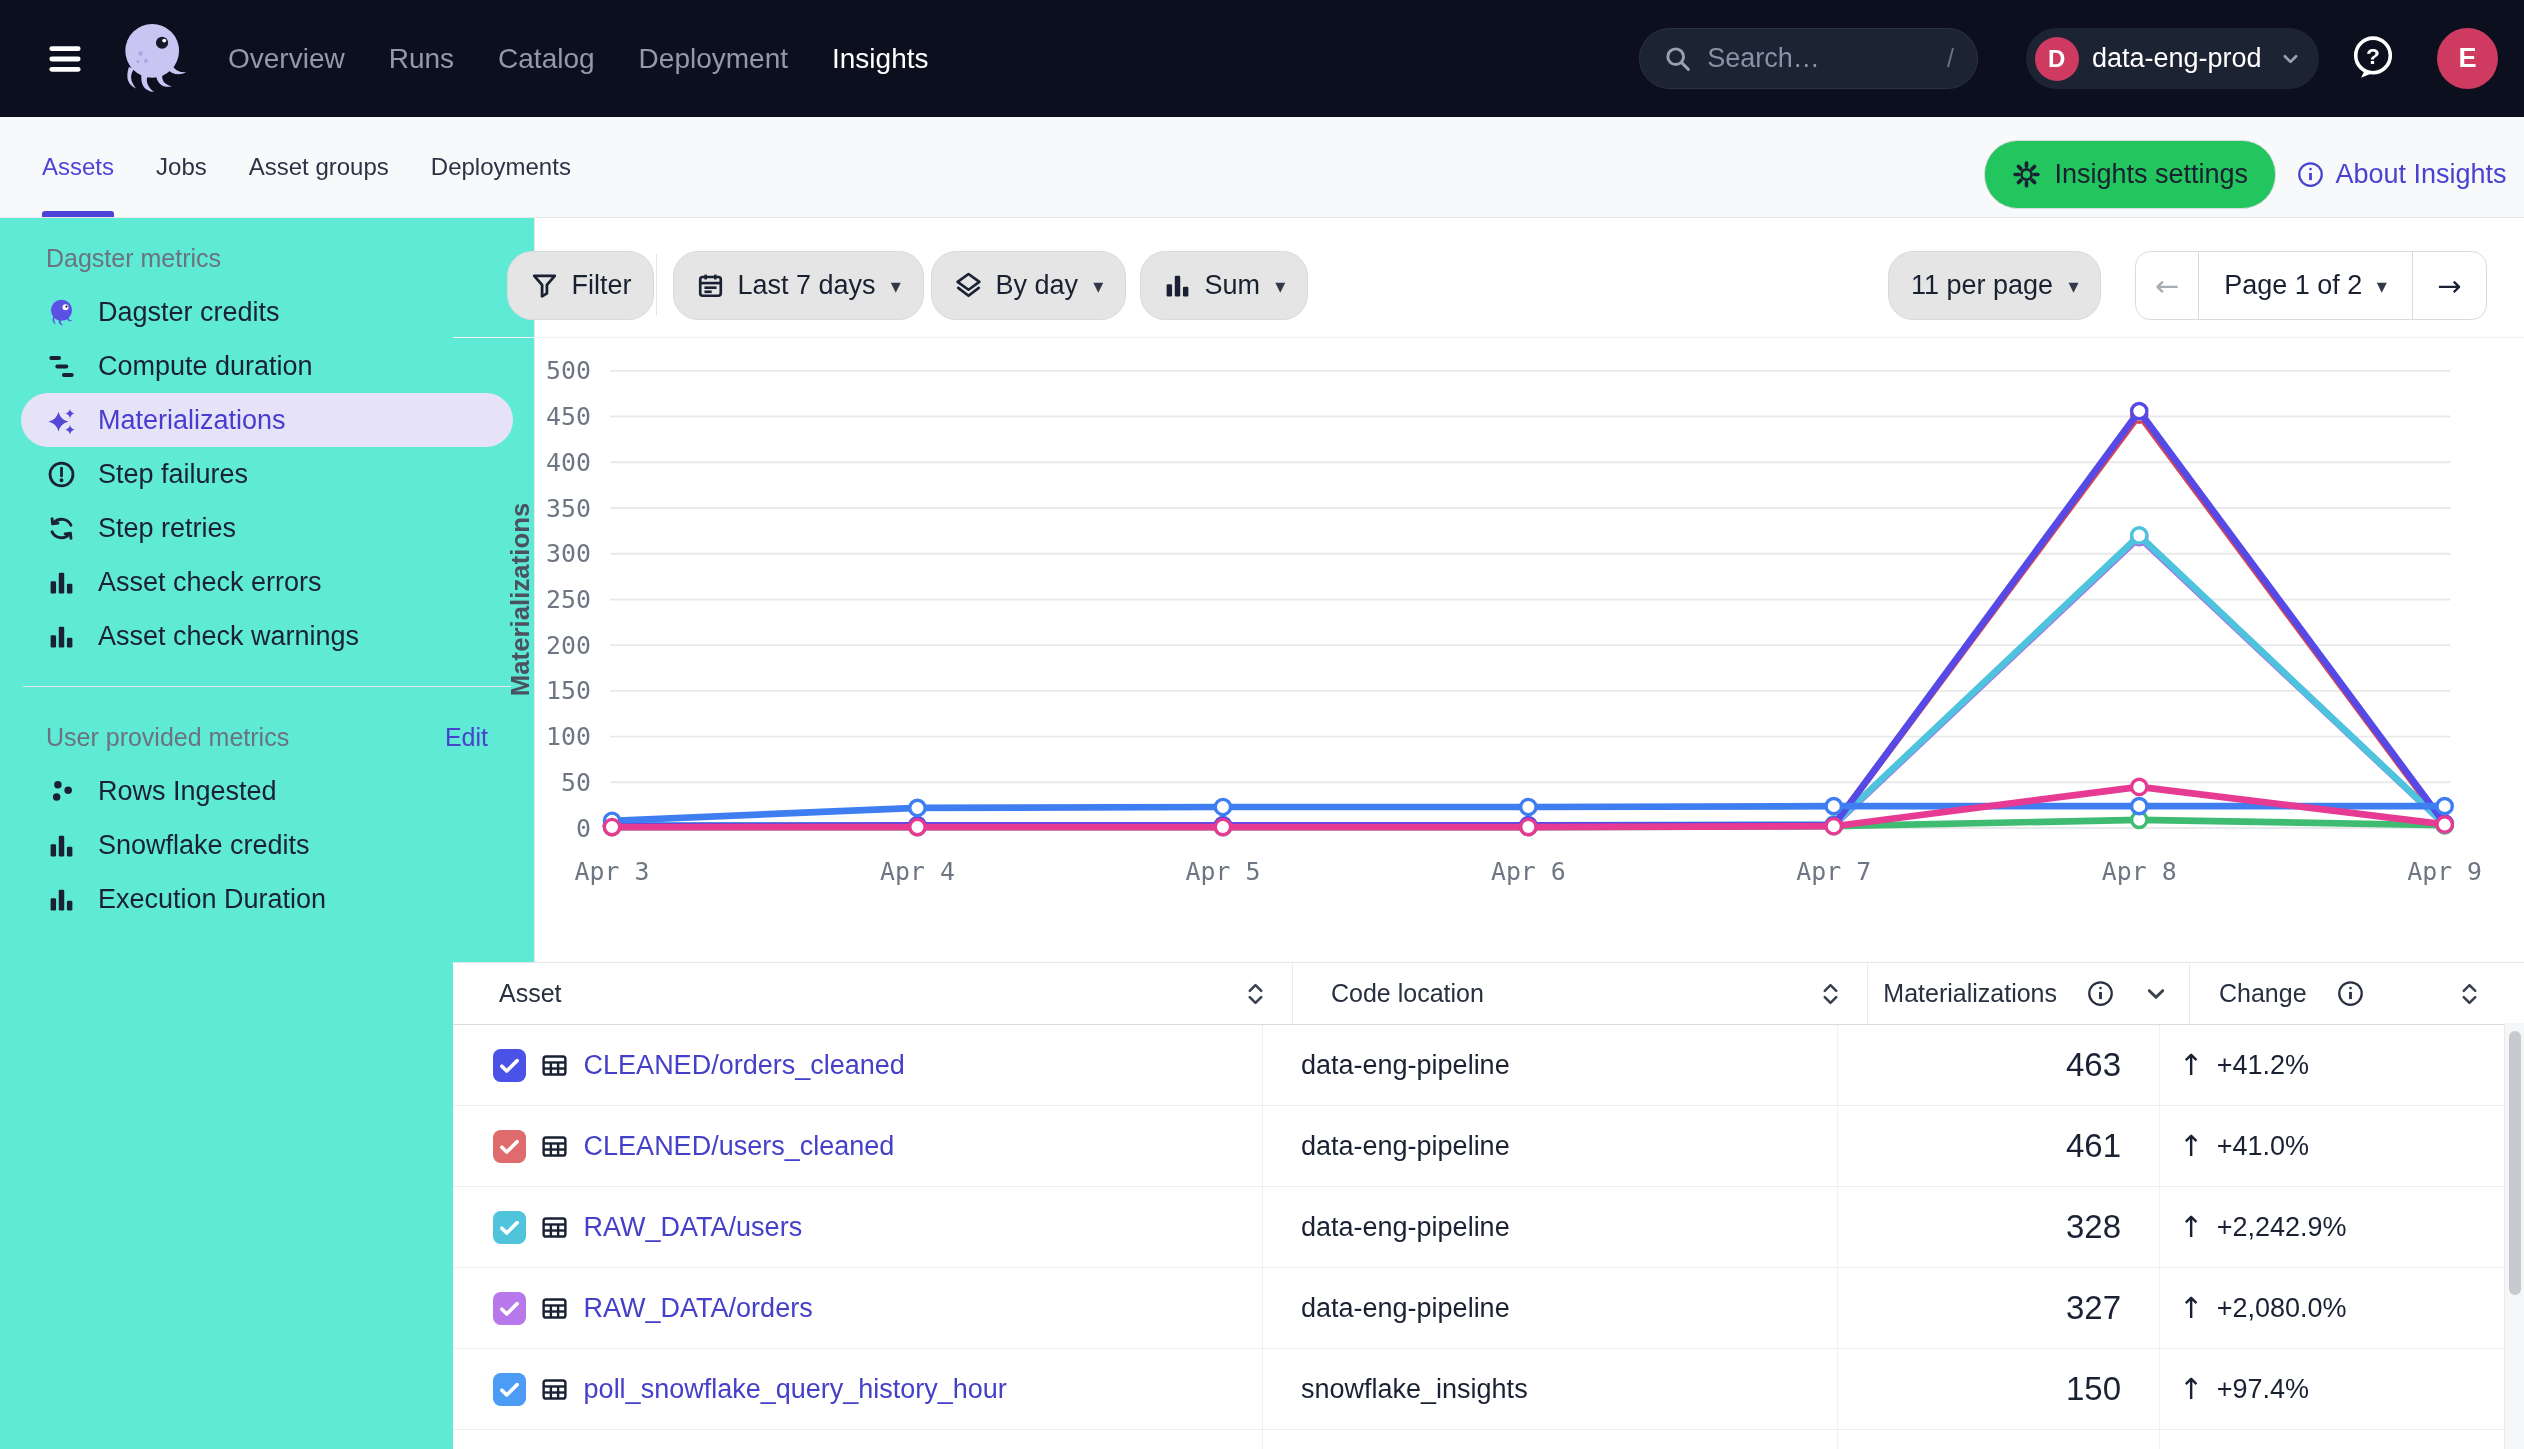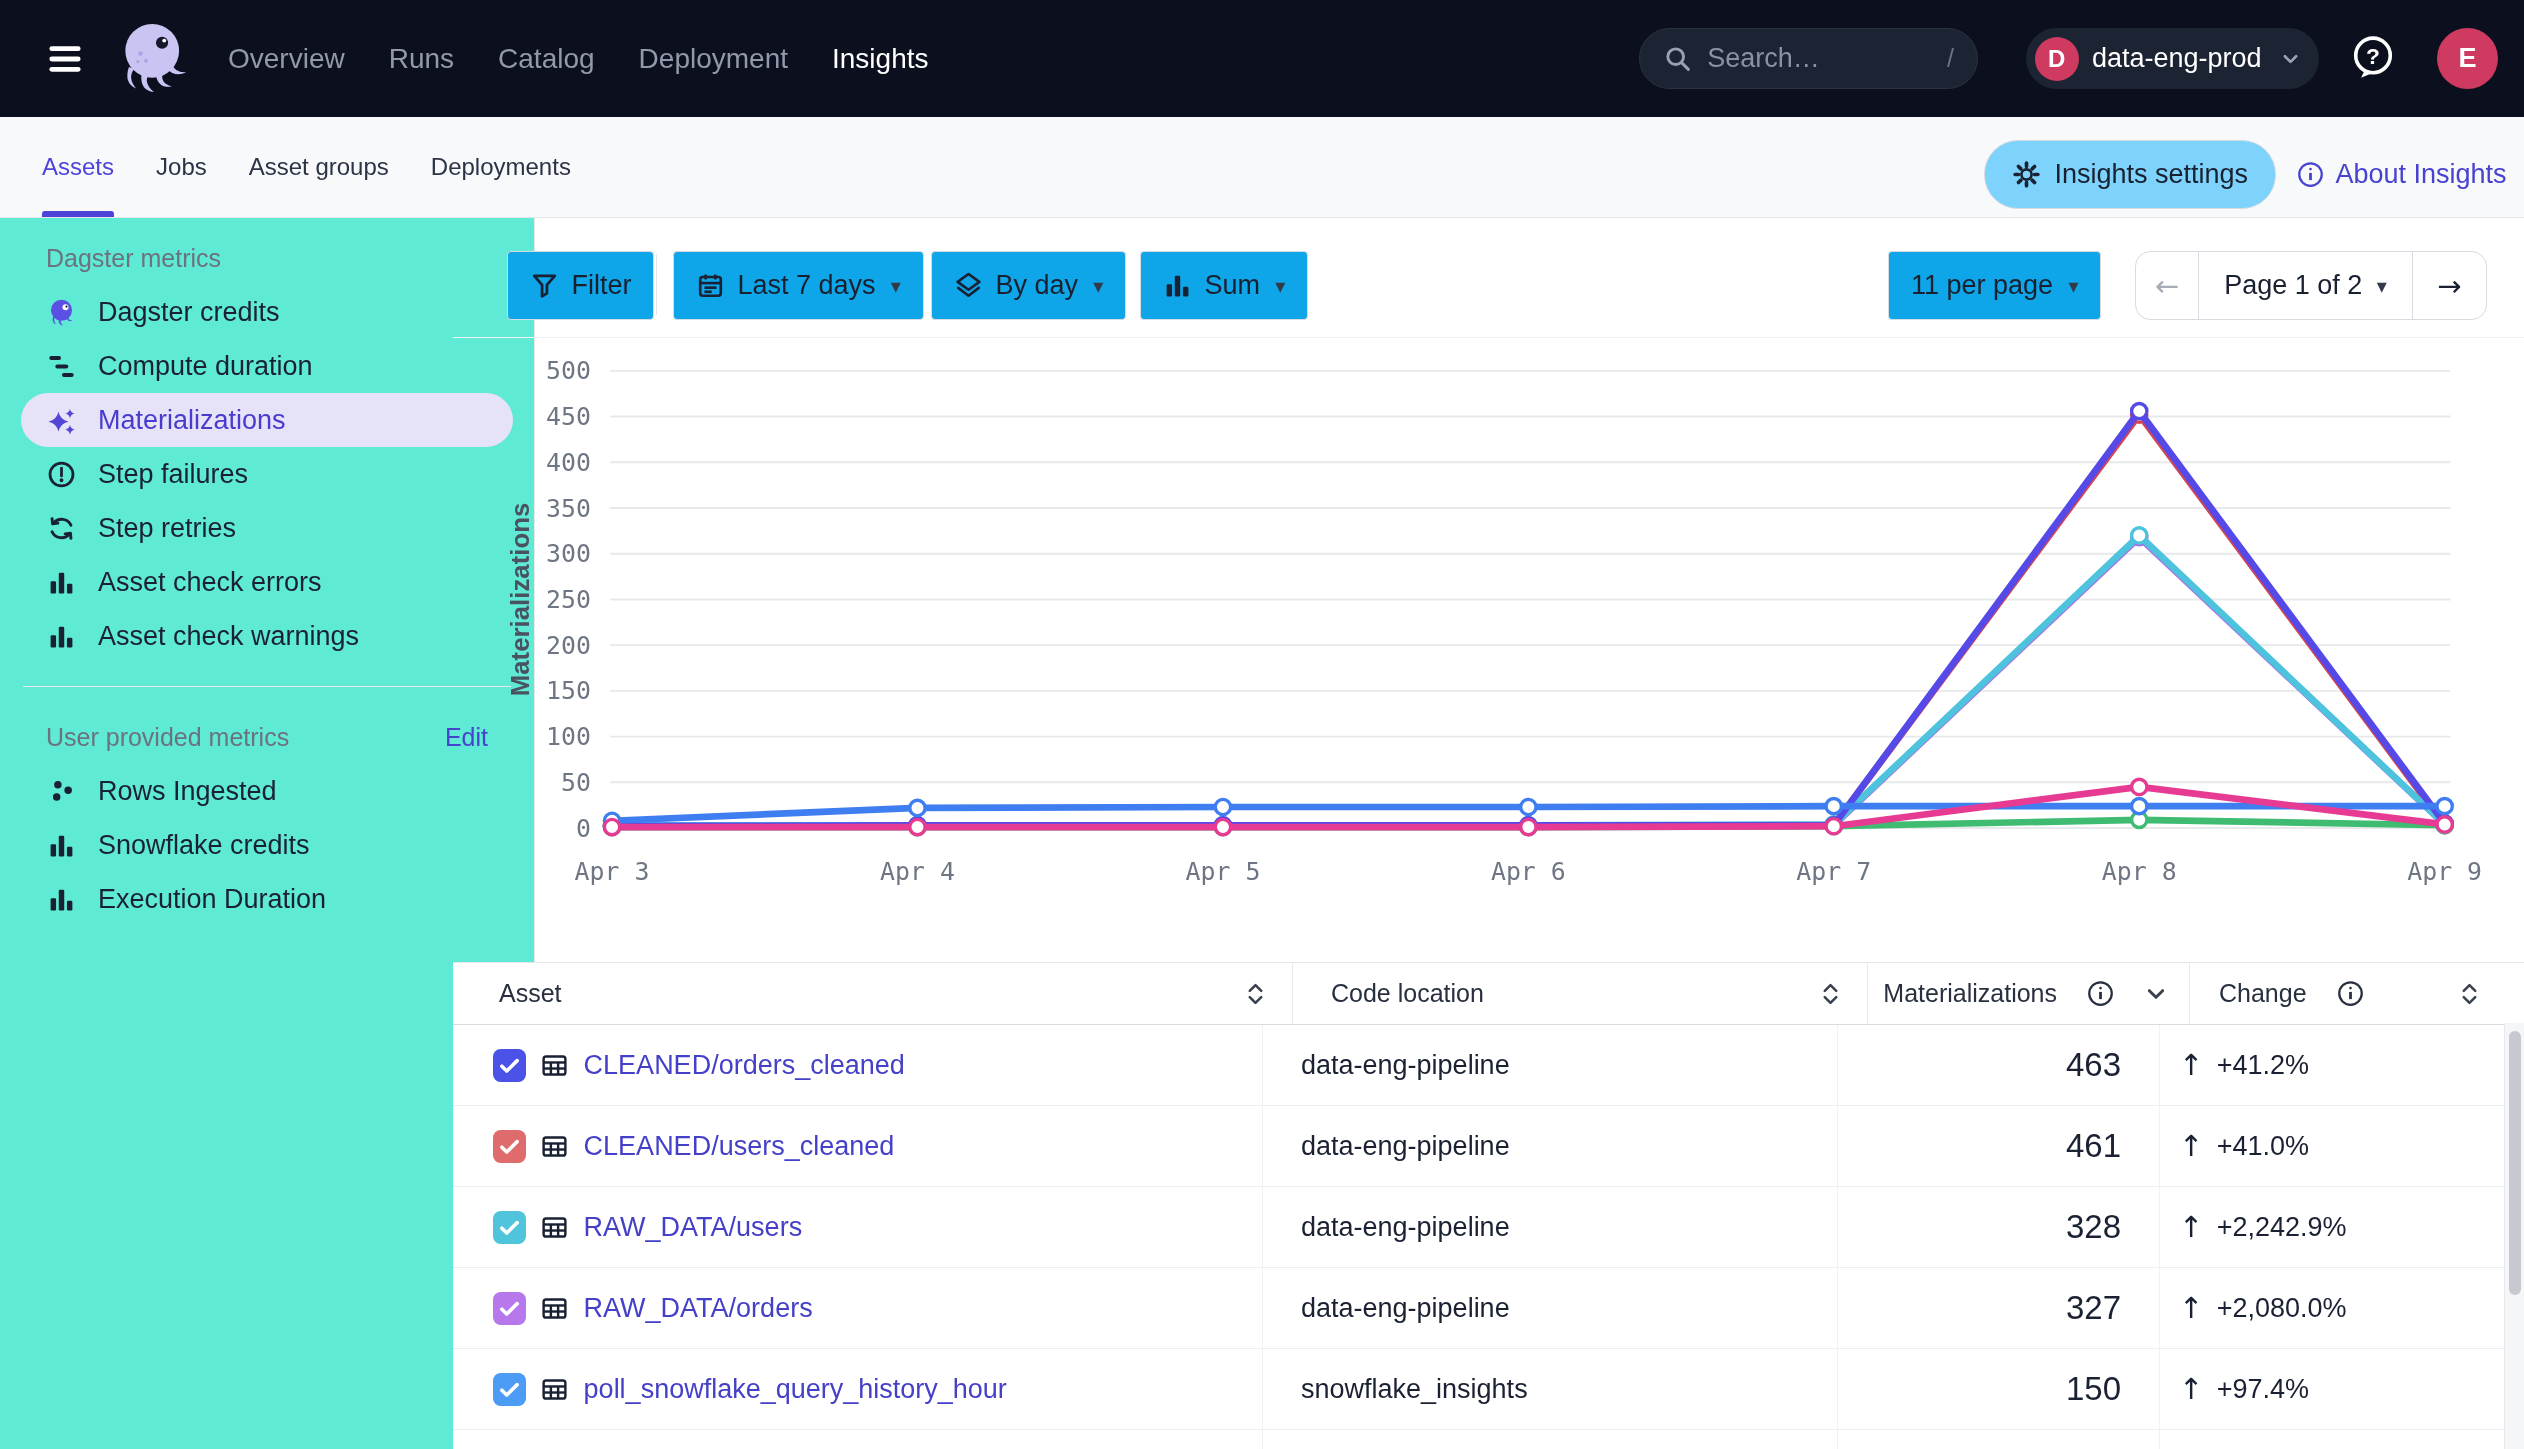--- a/index.html
+++ b/index.html
@@ -30,42 +30,42 @@
   
   .tabsbar{position:absolute;top:117px;left:0;width:2525px;height:101px;background:#F8F9FB;
        border-bottom:1px solid #E5E7EB;box-sizing:border-box;}
   .tabs{position:absolute;left:42px;top:0;height:100px;display:flex;gap:42px;align-items:center;}
   .tab{position:relative;font-size:24px;font-weight:500;color:#2B3345;height:100px;
        display:flex;align-items:center;cursor:pointer;white-space:nowrap;}
   .tab.active{color:#4D43D8;}
   .tab.active::after{content:"";position:absolute;left:0;right:0;bottom:0;height:5.7px;
        background:#4D43D8;border-radius:2.9px 2.9px 0 0;}
   .settings-btn{position:absolute;left:1984px;top:140px;height:69px;display:inline-flex;
-       align-items:center;gap:13.4px;padding:0 27px;background:#7dd3fc;border:1.4px solid #D8DBE0;
+       align-items:center;gap:13.4px;padding:0 27px;background:#22c55e;border:1.4px solid #D8DBE0;
        border-radius:34px;font-size:27px;color:#19202F;box-sizing:border-box;cursor:pointer;white-space:nowrap;}
   .about-link{position:absolute;left:2297px;top:140px;height:69px;display:flex;align-items:center;
        gap:11.5px;color:#4843CF;font-size:27px;cursor:pointer;white-space:nowrap;}
   
   .sidebar{position:absolute;left:0;top:218px;width:535px;bottom:0;background:#5eead4;
        border-right:1px solid #E7E8EB;box-sizing:border-box;}
   .side-title-row{display:flex;align-items:center;justify-content:space-between;
        padding:0 46px;height:54px;}
   .sidebar>.side-title-row:first-child{margin-top:13.4px;}
   .side-title{font-size:25px;color:#6B7280;}
   .side-edit{font-size:25px;color:#4843CF;cursor:pointer;}
   .side-item{height:54px;display:flex;align-items:center;gap:21px;padding-left:46px;
        font-size:27px;color:#1A2133;cursor:pointer;}
   .side-item .icon{width:31px;height:31px;display:flex;align-items:center;justify-content:center;
        color:#1A2133;flex:none;}
   .side-item.active{background:#E6E2F8;border-radius:27px;margin:0 21px;padding-left:25px;color:#483CCF;}
   .side-item.active .icon{color:#5447D6;}
   .side-divider{height:1px;background:#E7E8EB;margin:23px 23px;}
   
   .btn{position:absolute;height:69px;display:inline-flex;align-items:center;gap:12.4px;
-       padding:0 22px;background:#0ea5e9;border:1.4px solid #D7DAE0;border-radius:4px;
+       padding:0 22px;background:#e5e5e5;border:1.4px solid #D7DAE0;border-radius:25px;
        font-size:27px;color:#19202F;box-sizing:border-box;cursor:pointer;white-space:nowrap;}
   .bicon{display:flex;color:#1A2133;}
   .caret{font-family:"DejaVu Sans",sans-serif;font-size:20px;color:#323A49;margin-left:2.9px;}
   .toolbar-vdivider{position:absolute;left:656px;top:254px;width:1px;height:61px;background:#E3E5E9;}
   .content-divider{position:absolute;left:453px;right:0;top:337px;height:1px;background:#F0F1F3;}
   .pager{position:absolute;left:2135px;top:251px;height:69px;display:flex;border:1.4px solid #D7DAE0;
        border-radius:15.3px;background:#fff;box-sizing:border-box;overflow:hidden;}
   .pager>div{display:flex;align-items:center;justify-content:center;box-sizing:border-box;cursor:pointer;}
   .pager-prev{width:63px;border-right:1.4px solid #D7DAE0;color:#A7ADB8;}
   .pager-page{width:214px;gap:11.5px;font-size:27px;color:#19202F;border-right:1.4px solid #D7DAE0;}

